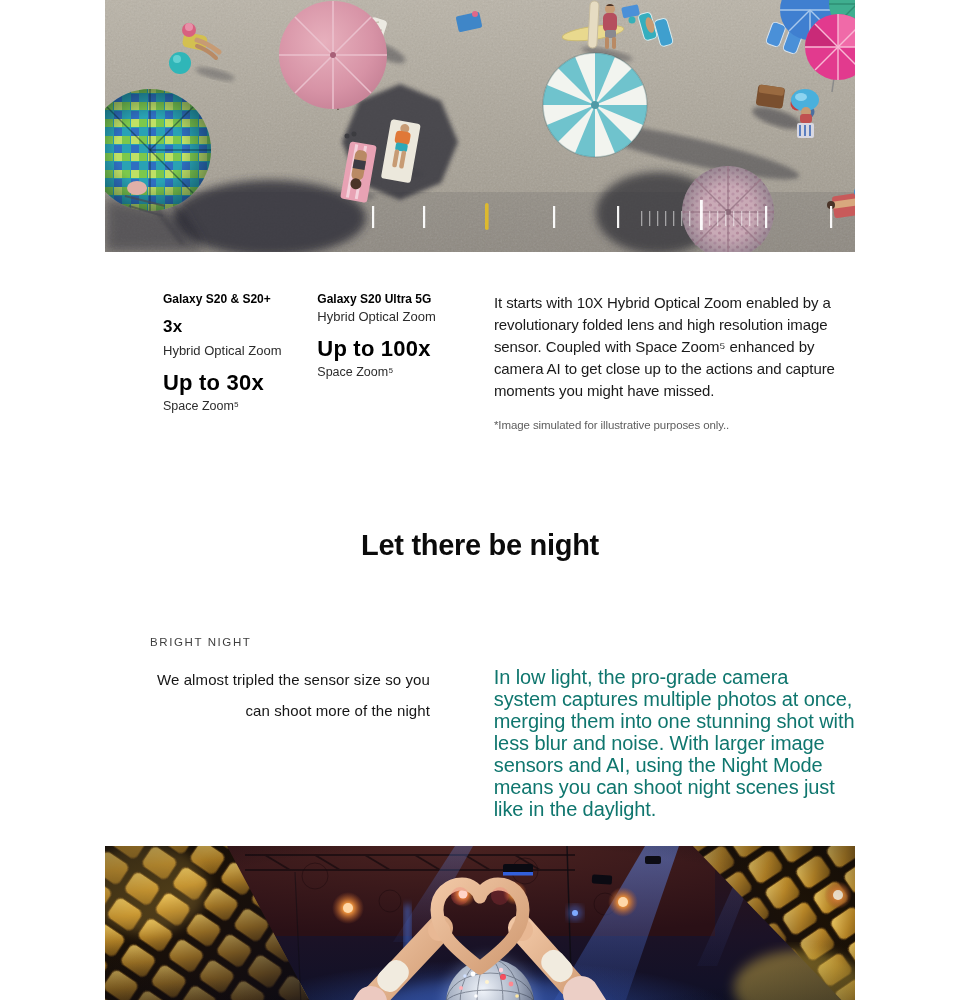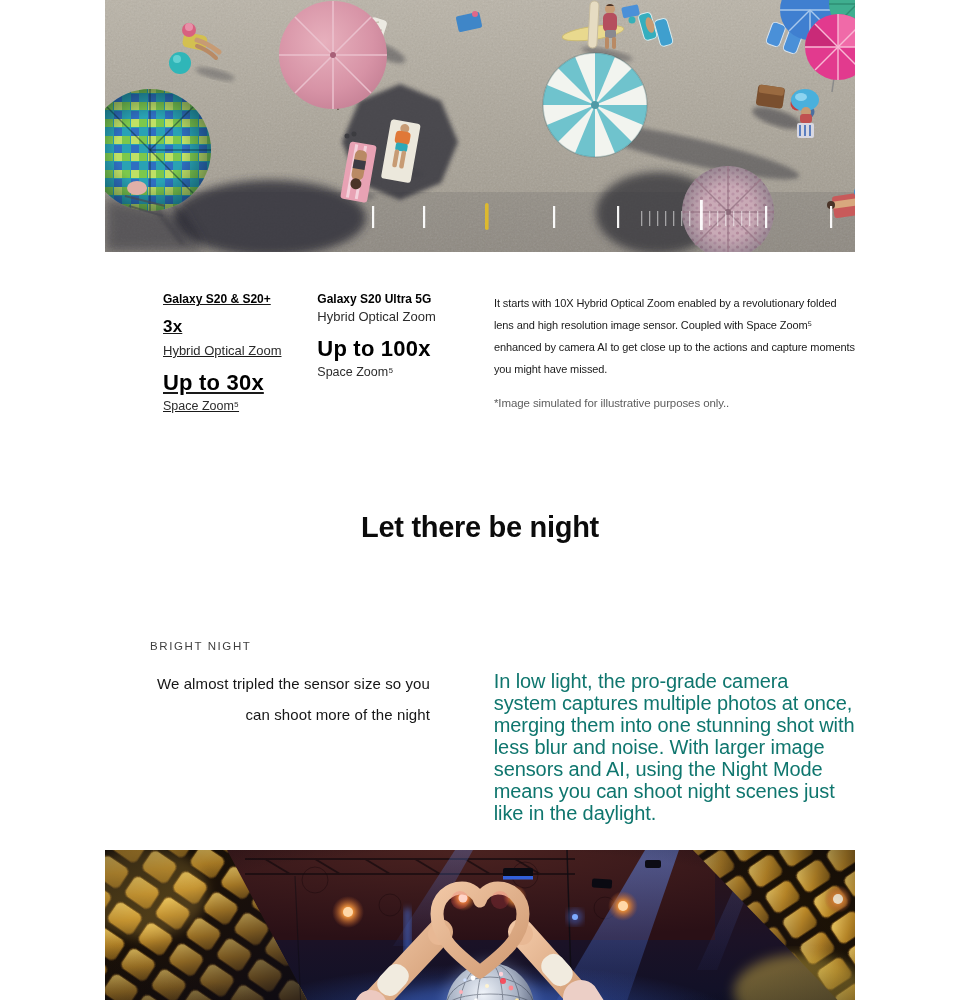--- a/index.html
+++ b/index.html
@@ -8,37 +8,37 @@
     font-family:"Liberation Sans",sans-serif;color:#1a1a1a;
     -webkit-font-smoothing:antialiased;
   }
   .container{width:750px;margin:0 auto;}
   figure{margin:0;padding:0;display:block;line-height:0;}
   .hero-beach{width:750px;height:252px;position:relative;}
   .hero-concert{width:750px;height:180px;margin-top:26px;}
 
   
   .zoom-row{display:flex;padding:40px 0 0 58px;}
-  .spec-col1{width:159px;text-decoration:underline;}
+  .spec-col1{width:159px;}
   .spec-col2{width:182px;}
   .spec-device{font-size:12px;font-weight:bold;color:#000;line-height:14px;}
   .spec-value{font-size:17px;font-weight:bold;color:#000;margin-top:8px;line-height:26px;letter-spacing:.2px;}
   .spec-label{font-size:13px;color:#2c2c2c;margin-top:3px;line-height:16px;}
   .spec-value2{font-size:22px;font-weight:bold;color:#000;margin-top:11px;line-height:25px;letter-spacing:.2px;}
   .spec-label2{font-size:12.5px;color:#2c2c2c;margin-top:4px;line-height:15px;}
   .zoom-desc{width:372px;}
-  .zoom-desc p{margin:0;font-size:11px;line-height:22px;color:#1a1a1a;letter-spacing:-.1px;}
+  .zoom-desc p{margin:0;font-size:15px;line-height:22px;color:#1a1a1a;letter-spacing:-.1px;}
   .disclaimer{margin-top:16px !important;font-size:11.5px !important;line-height:14px !important;color:#5d5d5d !important;}
 
   
   .night-title{
     margin:96px 0 0 0;text-align:center;font-size:29px;font-weight:bold;
     color:#0b0b0b;letter-spacing:-.3px;line-height:34px;
   }
-  .night-row{display:flex;margin-top:96px;padding-left:45px;}
+  .night-row{display:flex;margin-top:74px;padding-left:45px;}
   .night-left{width:354px;}
   .eyebrow{font-size:11.5px;color:#3f3f3f;letter-spacing:1.6px;font-weight:normal;}
   .night-heading{
     margin:16px 0 0 0;width:280px;font-size:15px;font-weight:normal;
     color:#161616;line-height:31px;letter-spacing:.1px;text-align:right;
   }
   .night-desc{margin:30px 0 0 0;width:372px;font-size:20px;line-height:22px;color:#0f766e;letter-spacing:-.1px;}
 </style>
 </head>
 <body>

